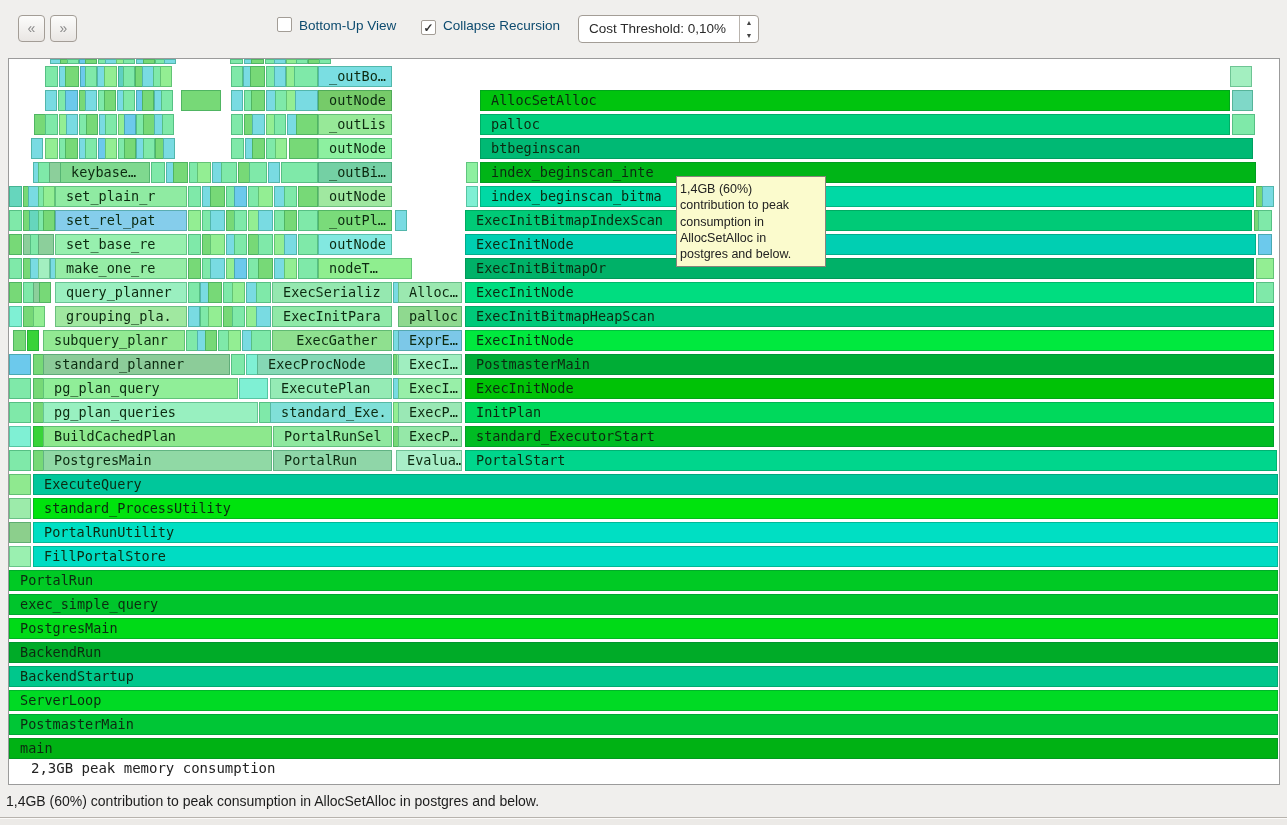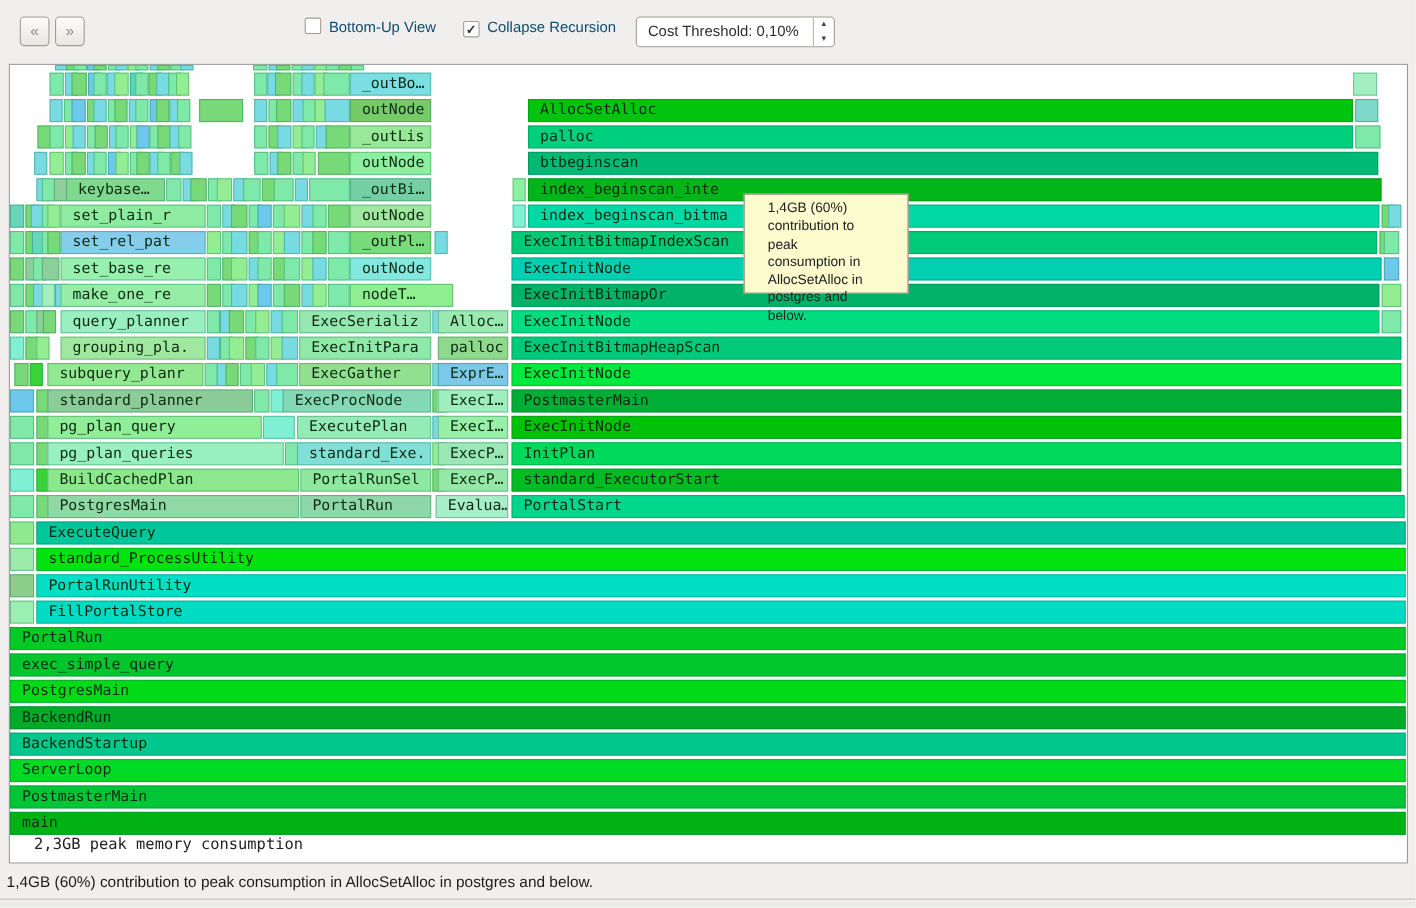--- a/index.html
+++ b/index.html
@@ -70,21 +70,21 @@
     cursor:default;
   }
   .footnote {
     position:absolute; left:22px; top:701px;
     font-family:"DejaVu Sans Mono", monospace; font-size:14px; color:#222;
   }
   .qtooltip {
     position:absolute; left:667px; top:117px; width:150px; height:91px;
     background:#fbfbcd; border:1px solid #89847a;
     font-size:12.5px; line-height:1.3; color:#222;
-    padding:4px 21px; white-space:pre-line; z-index:50;
+    padding:4px 3px; white-space:pre-line; z-index:50;
   }
 
   
   .statusbar {
     position:absolute; left:0; top:786px; width:1287px; height:31px;
     font-size:14px; color:#1c1c1c; line-height:30px; padding-left:6px;
     background:#f0efed;
   }
   .sep1 { position:absolute; left:0; top:817px; width:1287px; height:1px; background:#b7b3ad; }
   .sep2 { position:absolute; left:0; top:818px; width:1287px; height:1px; background:#fbfaf9; }
@@ -367,21 +367,21 @@
       <div class="cell" style="left: 4px; top: 271px; width: 13px; height: 21px; background: rgb(119, 217, 119);"></div>
       <div class="cell" style="left: 18px; top: 271px; width: 4px; height: 21px; background: rgb(57, 211, 57);"></div>
       <div class="cell" style="left: 34px; top: 271px; width: 142px; height: 21px; background: rgb(146, 233, 146);">subquery_planr</div>
       <div class="cell" style="left: 177px; top: 271px; width: 10px; height: 21px; background: rgb(127, 233, 169);"></div>
       <div class="cell" style="left: 188px; top: 271px; width: 7px; height: 21px; background: rgb(121, 219, 226);"></div>
       <div class="cell" style="left: 196px; top: 271px; width: 12px; height: 21px; background: rgb(119, 217, 119);"></div>
       <div class="cell" style="left: 209px; top: 271px; width: 10px; height: 21px; background: rgb(127, 233, 169);"></div>
       <div class="cell" style="left: 219px; top: 271px; width: 13px; height: 21px; background: rgb(147, 238, 147);"></div>
       <div class="cell" style="left: 233px; top: 271px; width: 8px; height: 21px; background: rgb(121, 219, 226);"></div>
       <div class="cell" style="left: 242px; top: 271px; width: 20px; height: 21px; background: rgb(127, 233, 169);"></div>
-      <div class="cell" style="left: 263px; top: 271px; width: 120px; height: 21px; background: rgb(143, 224, 143);">ExecGather</div>
+      <div class="cell" style="left: 263px; top: 271px; width: 120px; height: 21px; background: rgb(143, 224, 143); text-align: center;">ExecGather</div>
       <div class="cell" style="left: 384px; top: 271px; width: 4px; height: 21px; background: rgb(121, 219, 226);"></div>
       <div class="cell" style="left: 389px; top: 271px; width: 64px; height: 21px; background: rgb(124, 200, 232);">ExprE…</div>
       <div class="cell" style="left: 456px; top: 271px; width: 809px; height: 21px; background: rgb(0, 233, 62);">ExecInitNode</div>
       <div class="cell" style="left: 0px; top: 295px; width: 22px; height: 21px; background: rgb(108, 201, 236);"></div>
       <div class="cell" style="left: 24px; top: 295px; width: 7px; height: 21px; background: rgb(119, 217, 119);"></div>
       <div class="cell" style="left: 34px; top: 295px; width: 187px; height: 21px; background: rgb(140, 204, 153);">standard_planner</div>
       <div class="cell" style="left: 222px; top: 295px; width: 14px; height: 21px; background: rgb(127, 233, 169);"></div>
       <div class="cell" style="left: 237px; top: 295px; width: 8px; height: 21px; background: rgb(127, 240, 212);"></div>
       <div class="cell" style="left: 248px; top: 295px; width: 135px; height: 21px; background: rgb(133, 216, 181);">ExecProcNode</div>
       <div class="cell" style="left: 384px; top: 295px; width: 2px; height: 21px; background: rgb(119, 217, 119);"></div>

